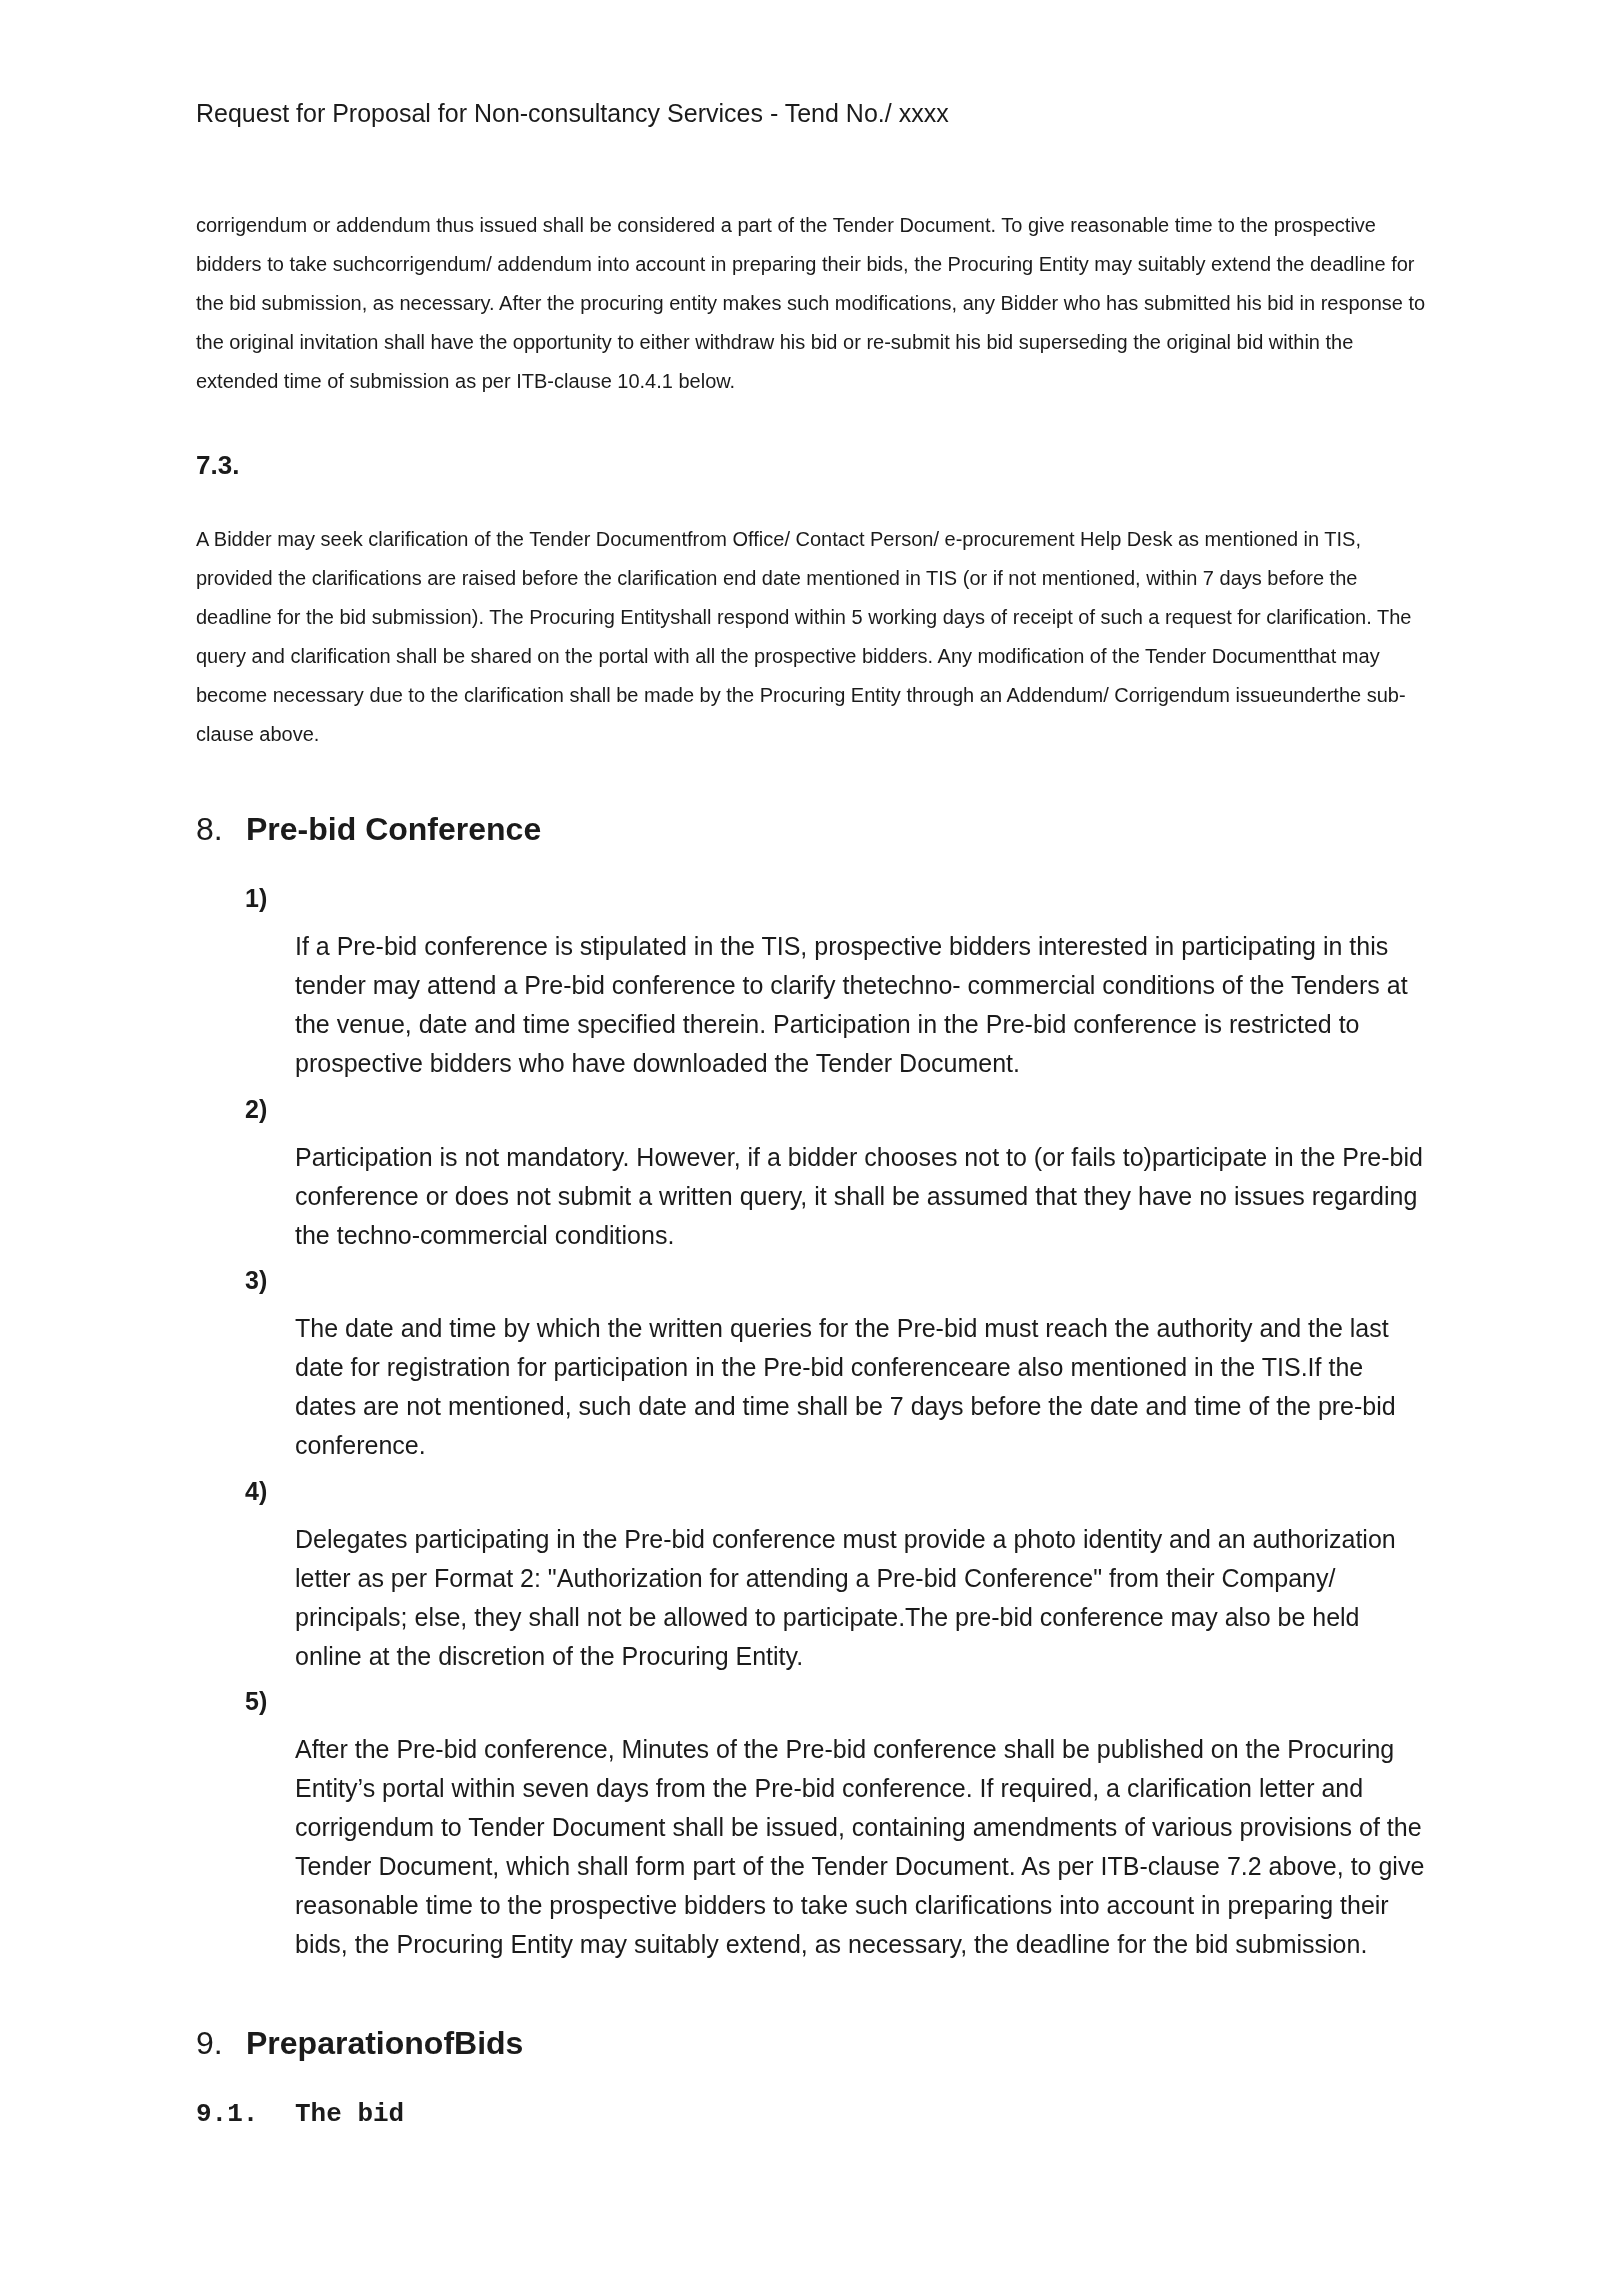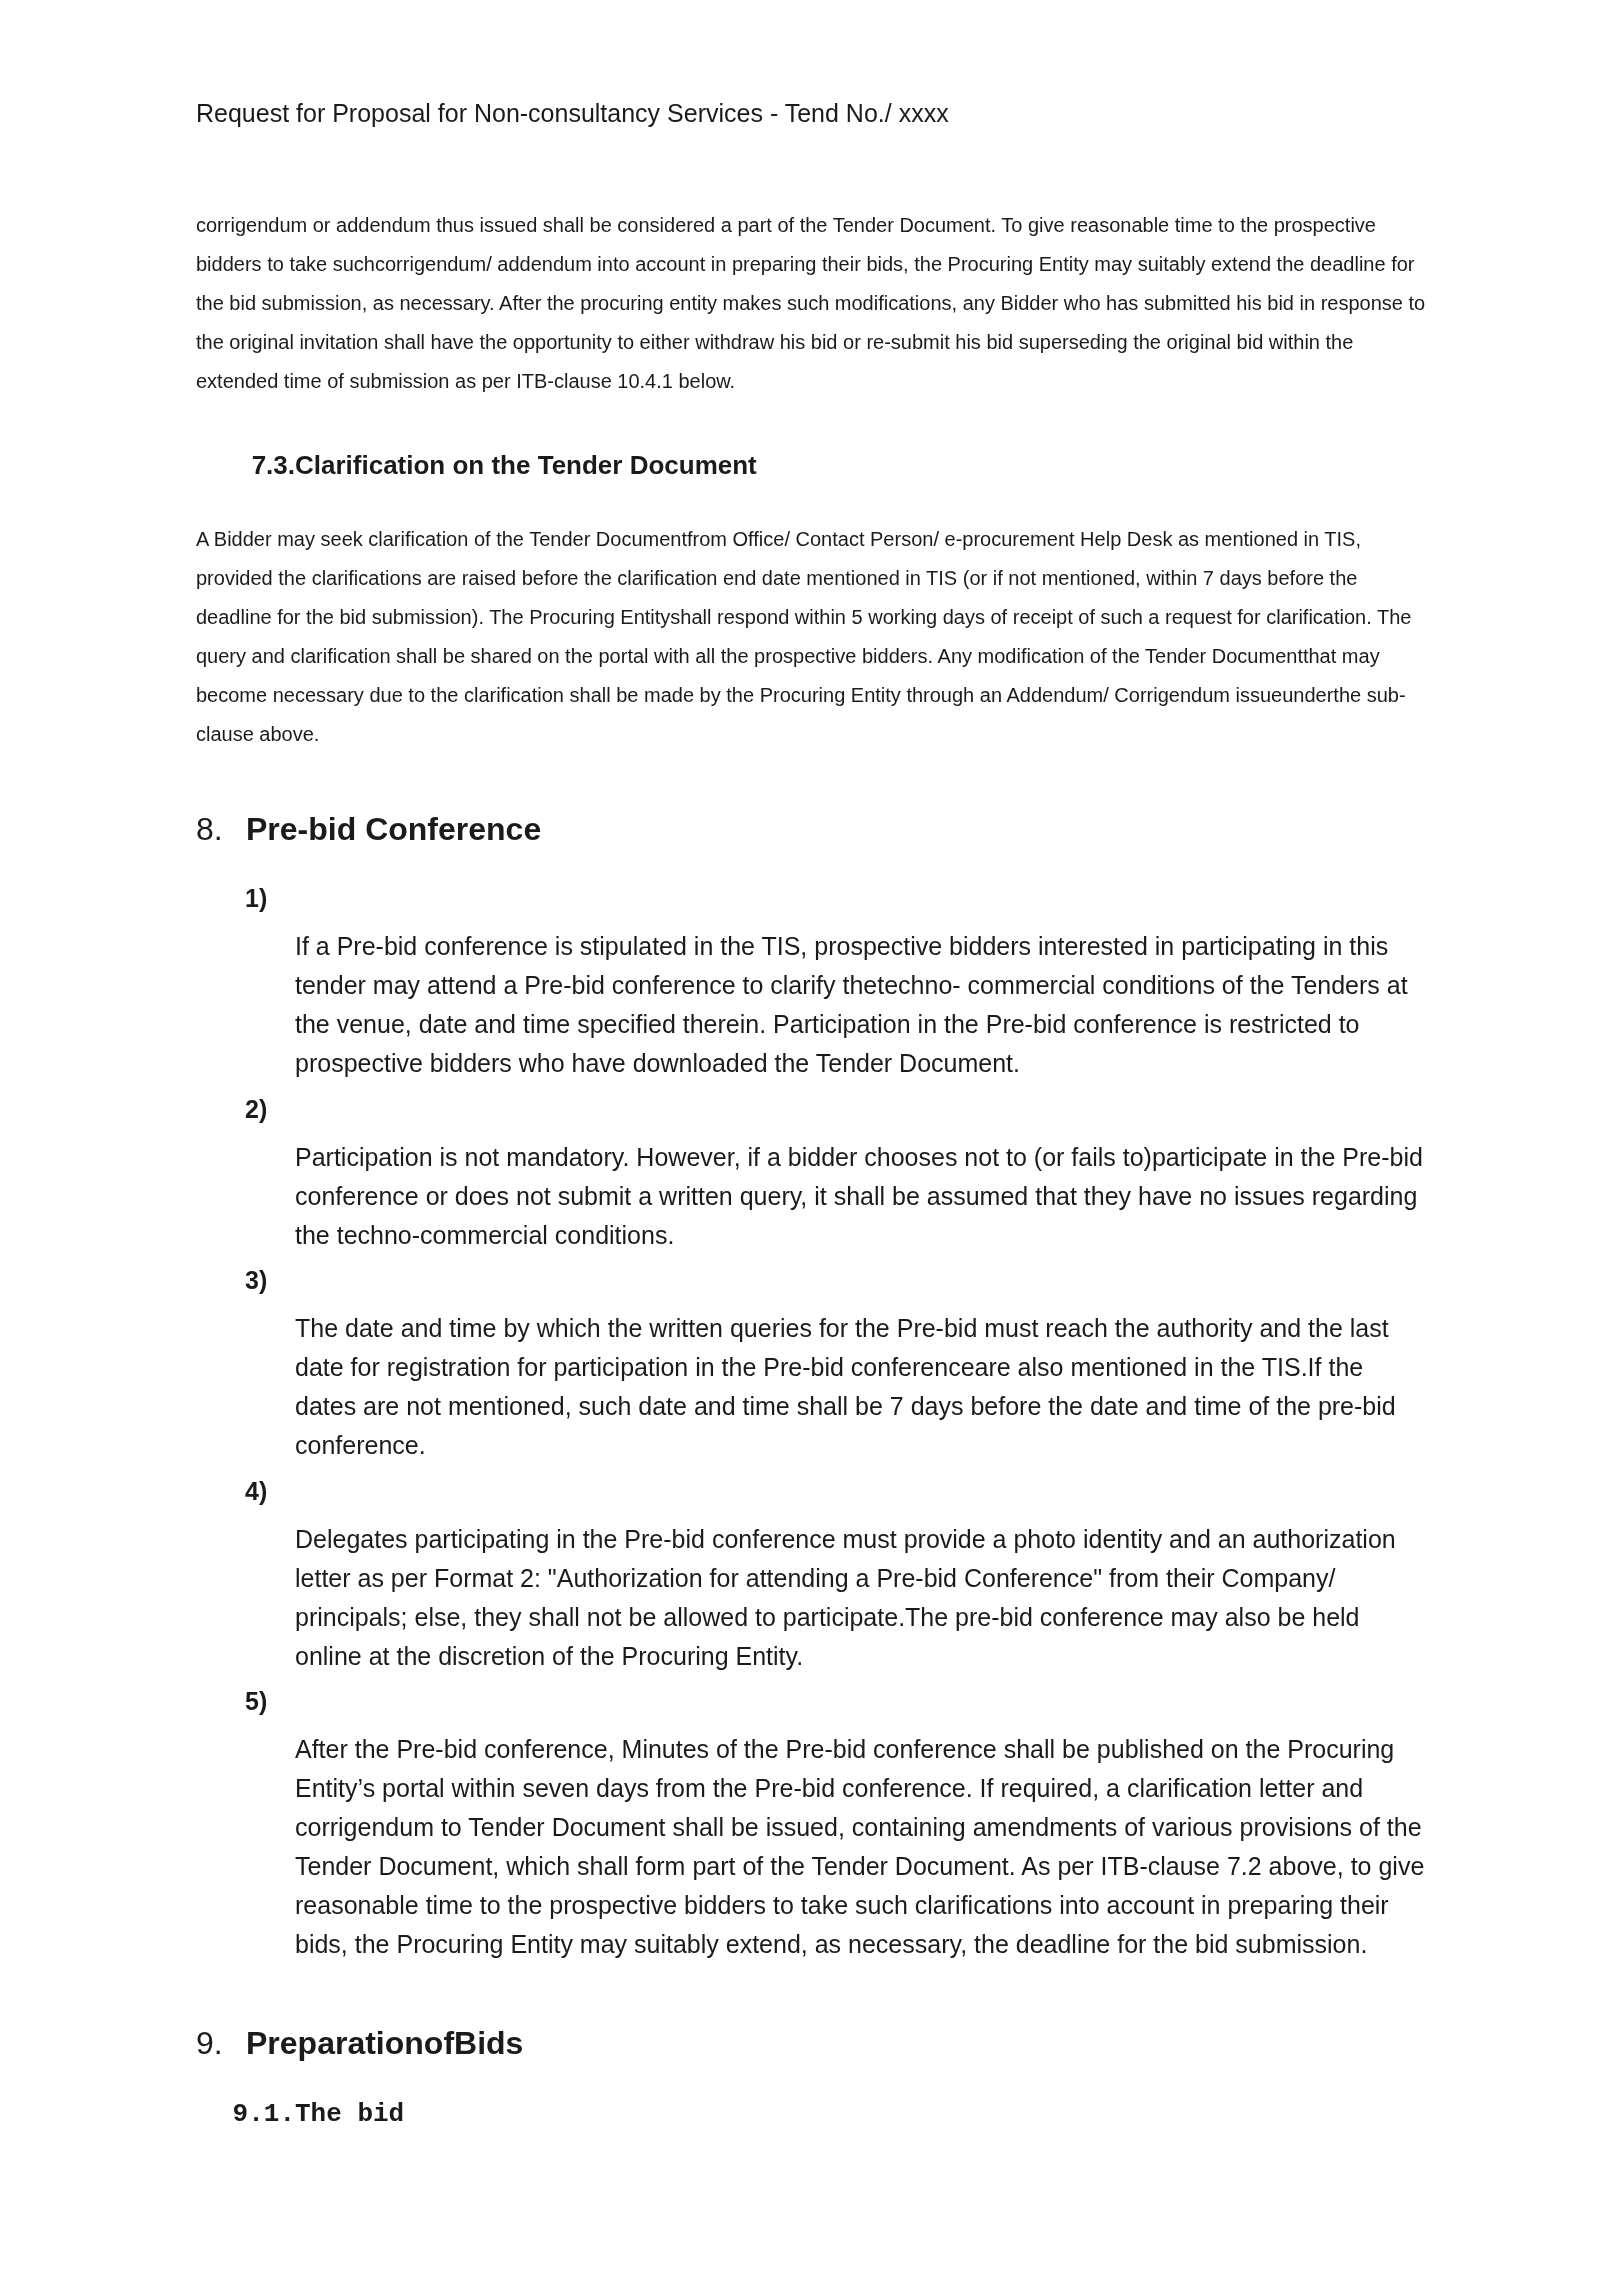--- a/index.html
+++ b/index.html
@@ -35,21 +35,20 @@
   .subheading {
     display: flex;
     font-size: 26px;
     line-height: 33px;
     font-weight: bold;
     margin: 0 0 38px 0;
   }
   .subheading .sub-num {
     width: 99px;
     flex-shrink: 0;
-    text-align: right;
   }
   .section-7-3-body {
     margin-bottom: 55px;
   }
   .main-heading {
     display: flex;
     font-size: 32px;
     line-height: 41px;
     margin: 0 0 29px 0;
   }
@@ -106,21 +105,20 @@
 <body>
 
 <div class="page">
 
   <div class="doc-header">Request for Proposal for Non-consultancy Services - Tend No./ xxxx</div>
 
   <p class="body-text intro">corrigendum or addendum thus issued shall be considered a part of the Tender Document. To give reasonable time to the prospective bidders to take suchcorrigendum/ addendum into account in preparing their bids, the Procuring Entity may suitably extend the deadline for the bid submission, as necessary. After the procuring entity makes such modifications, any Bidder who has submitted his bid in response to the original invitation shall have the opportunity to either withdraw his bid or re-submit his bid superseding the original bid within the extended time of submission as per ITB-clause 10.4.1 below.</p>
 
   <div class="subheading">
     <span class="sub-num">7.3.</span>
-    <span class="sub-title">Clarification on the Tender Document</span>
   </div>
 
   <p class="body-text section-7-3-body">A Bidder may seek clarification of the Tender Documentfrom Office/ Contact Person/ e-procurement Help Desk as mentioned in TIS, provided the clarifications are raised before the clarification end date mentioned in TIS (or if not mentioned, within 7 days before the deadline for the bid submission). The Procuring Entityshall respond within 5 working days of receipt of such a request for clarification. The query and clarification shall be shared on the portal with all the prospective bidders. Any modification of the Tender Documentthat may become necessary due to the clarification shall be made by the Procuring Entity through an Addendum/ Corrigendum issueunderthe sub-clause above.</p>
 
   <div class="main-heading">
     <span class="main-num">8.</span>
     <span class="main-title">Pre-bid Conference</span>
   </div>
 
   <div class="numbered-list">

